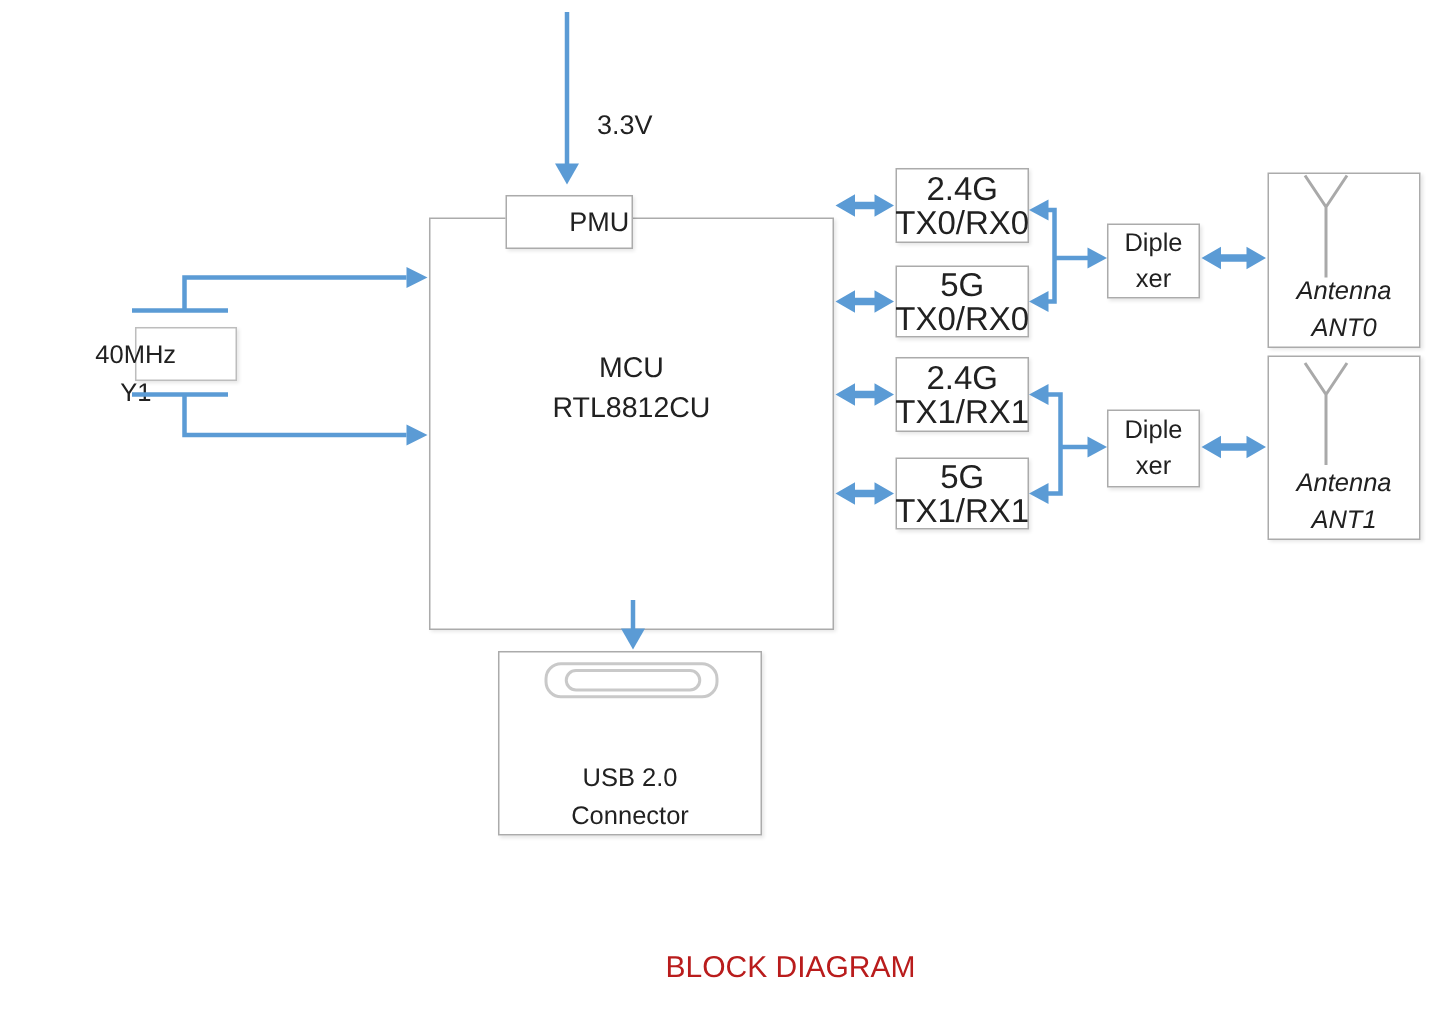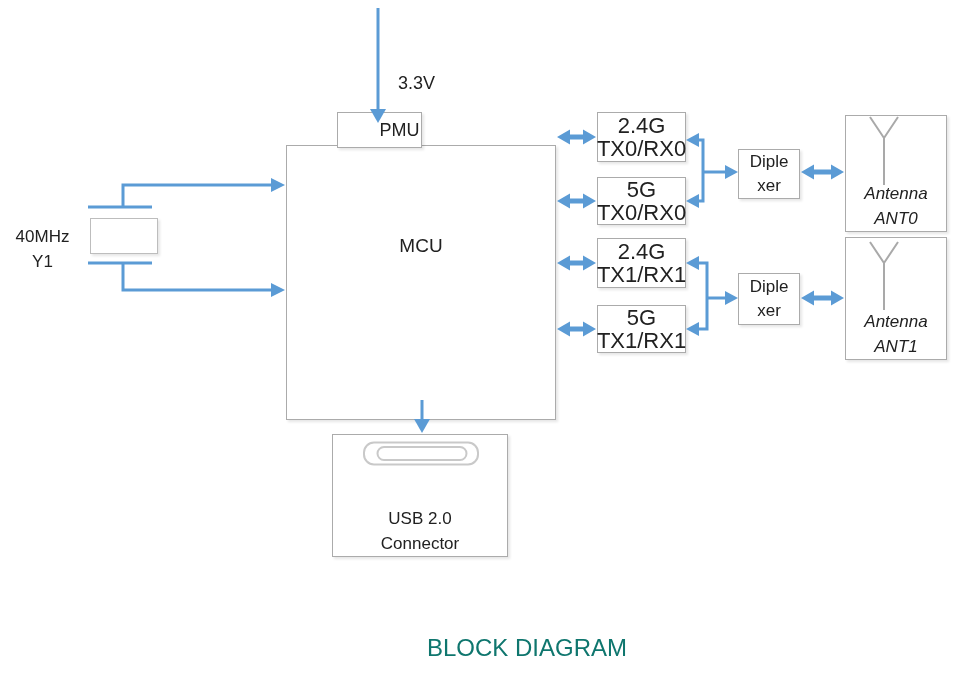--- a/index.html
+++ b/index.html
@@ -51,43 +51,44 @@
   .usb-text {
     position: absolute; left: 0; right: 0; bottom: 0;
     text-align: center;
     font-size: 17px; line-height: 25px;
   }
   .pmu-text { font-size: 18px; }
   .power-label { left: 398px; top: 73px; font-size: 18px; }
   .crystal-label {
     left: 0; top: 224px; width: 85px;
     text-align: center;
-    font-size: 17px; line-height: 25px;
+    font-size: 17px; line-height: 25px; padding-left: 48px;
   }
   .diagram-title {
     position: absolute;
     left: 327px; top: 634px; width: 400px;
     text-align: center;
-    font-size: 24px;
-    color: #0f766e;
+    font-size: 20px;
+    color: #b91c1c;
     z-index: 1;
   }
 </style>
 </head>
 <body>
 
 <div class="canvas">
 
   <div class="box" style="left:286px; top:125px; width:270px; height:275px;margin-top:20px;">
     <div class="center-lines mcu-text">
       <div>MCU</div>
-    </div>
-  </div>
-
-  <div class="box over" style="left:337px; top:112px; width:85px; height:36px;padding-left:40px;">
+      <div>RTL8812CU</div>
+    </div>
+  </div>
+
+  <div class="box over" style="left:337px; top:130px; width:85px; height:36px;padding-left:40px;">
     <div class="lines-flex pmu-text">
       <div>PMU</div>
     </div>
   </div>
 
   <div class="box" style="left:90px; top:218px; width:68px; height:36px; border-color:#bdbdbd;"></div>
 
   <div class="label crystal-label">
     <div>40MHz</div>
     <div>Y1</div>

